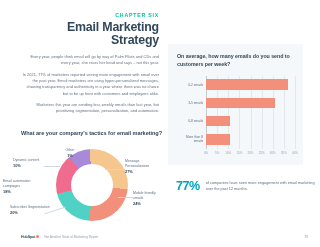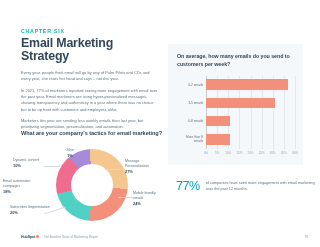--- a/index.html
+++ b/index.html
@@ -18,22 +18,23 @@
   .page {
     position: absolute;
     inset: 0;
     background: #ffffff;
   }
 
   
   .left-col {
     position: absolute;
     left: 21px;
-    top: 28px;
+    top: 12px;
     width: 138px;
+    text-align: right;
   }
   .chapter-label {
     font-size: 5.2px;
     letter-spacing: 0.8px;
     font-weight: bold;
     color: #00bda5;
     text-transform: uppercase;
     margin: 0 0 3px 0;
   }
   .page-title {
@@ -207,21 +208,21 @@
   .stat-block {
     position: absolute;
     left: 176px;
     top: 180px;
     width: 140px;
     display: flex;
     align-items: flex-start;
   }
   .stat-number {
     font-size: 12.5px;
-    font-weight: normal;
+    font-weight: bold;
     color: #00a4bd;
     line-height: 1;
     letter-spacing: -0.4px;
     margin-right: 6px;
     flex: 0 0 auto;
   }
   .stat-text {
     font-size: 3.8px;
     line-height: 1.55;
     color: #5d7083;

